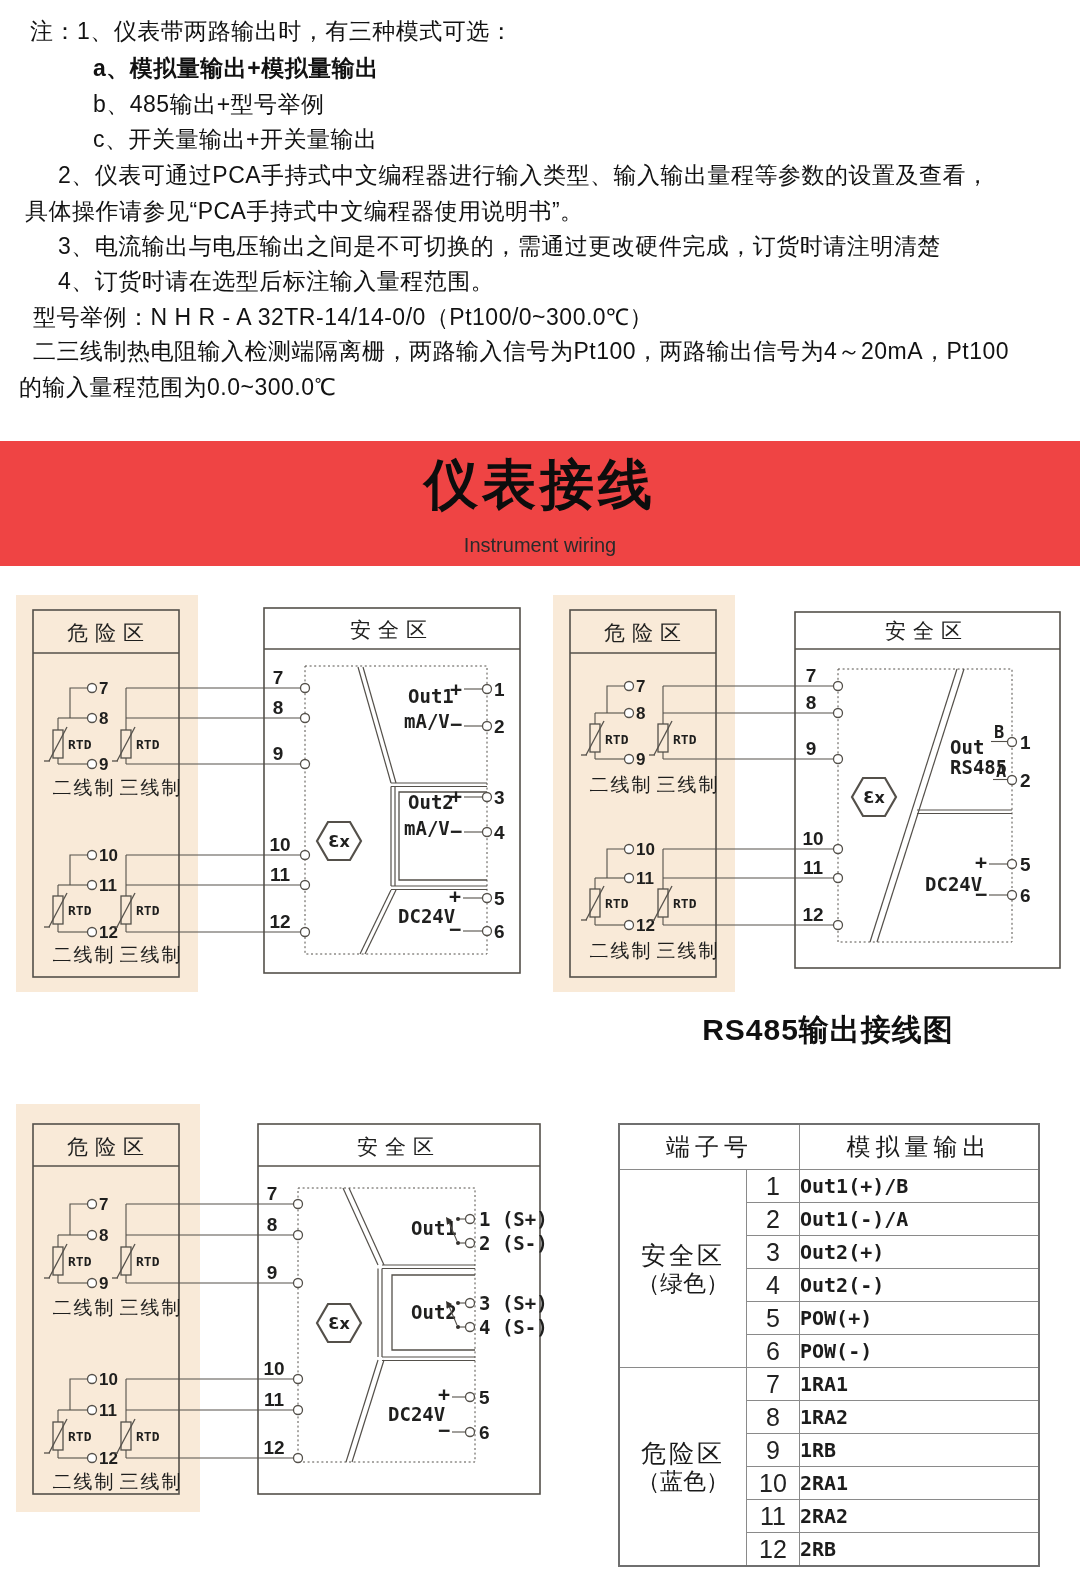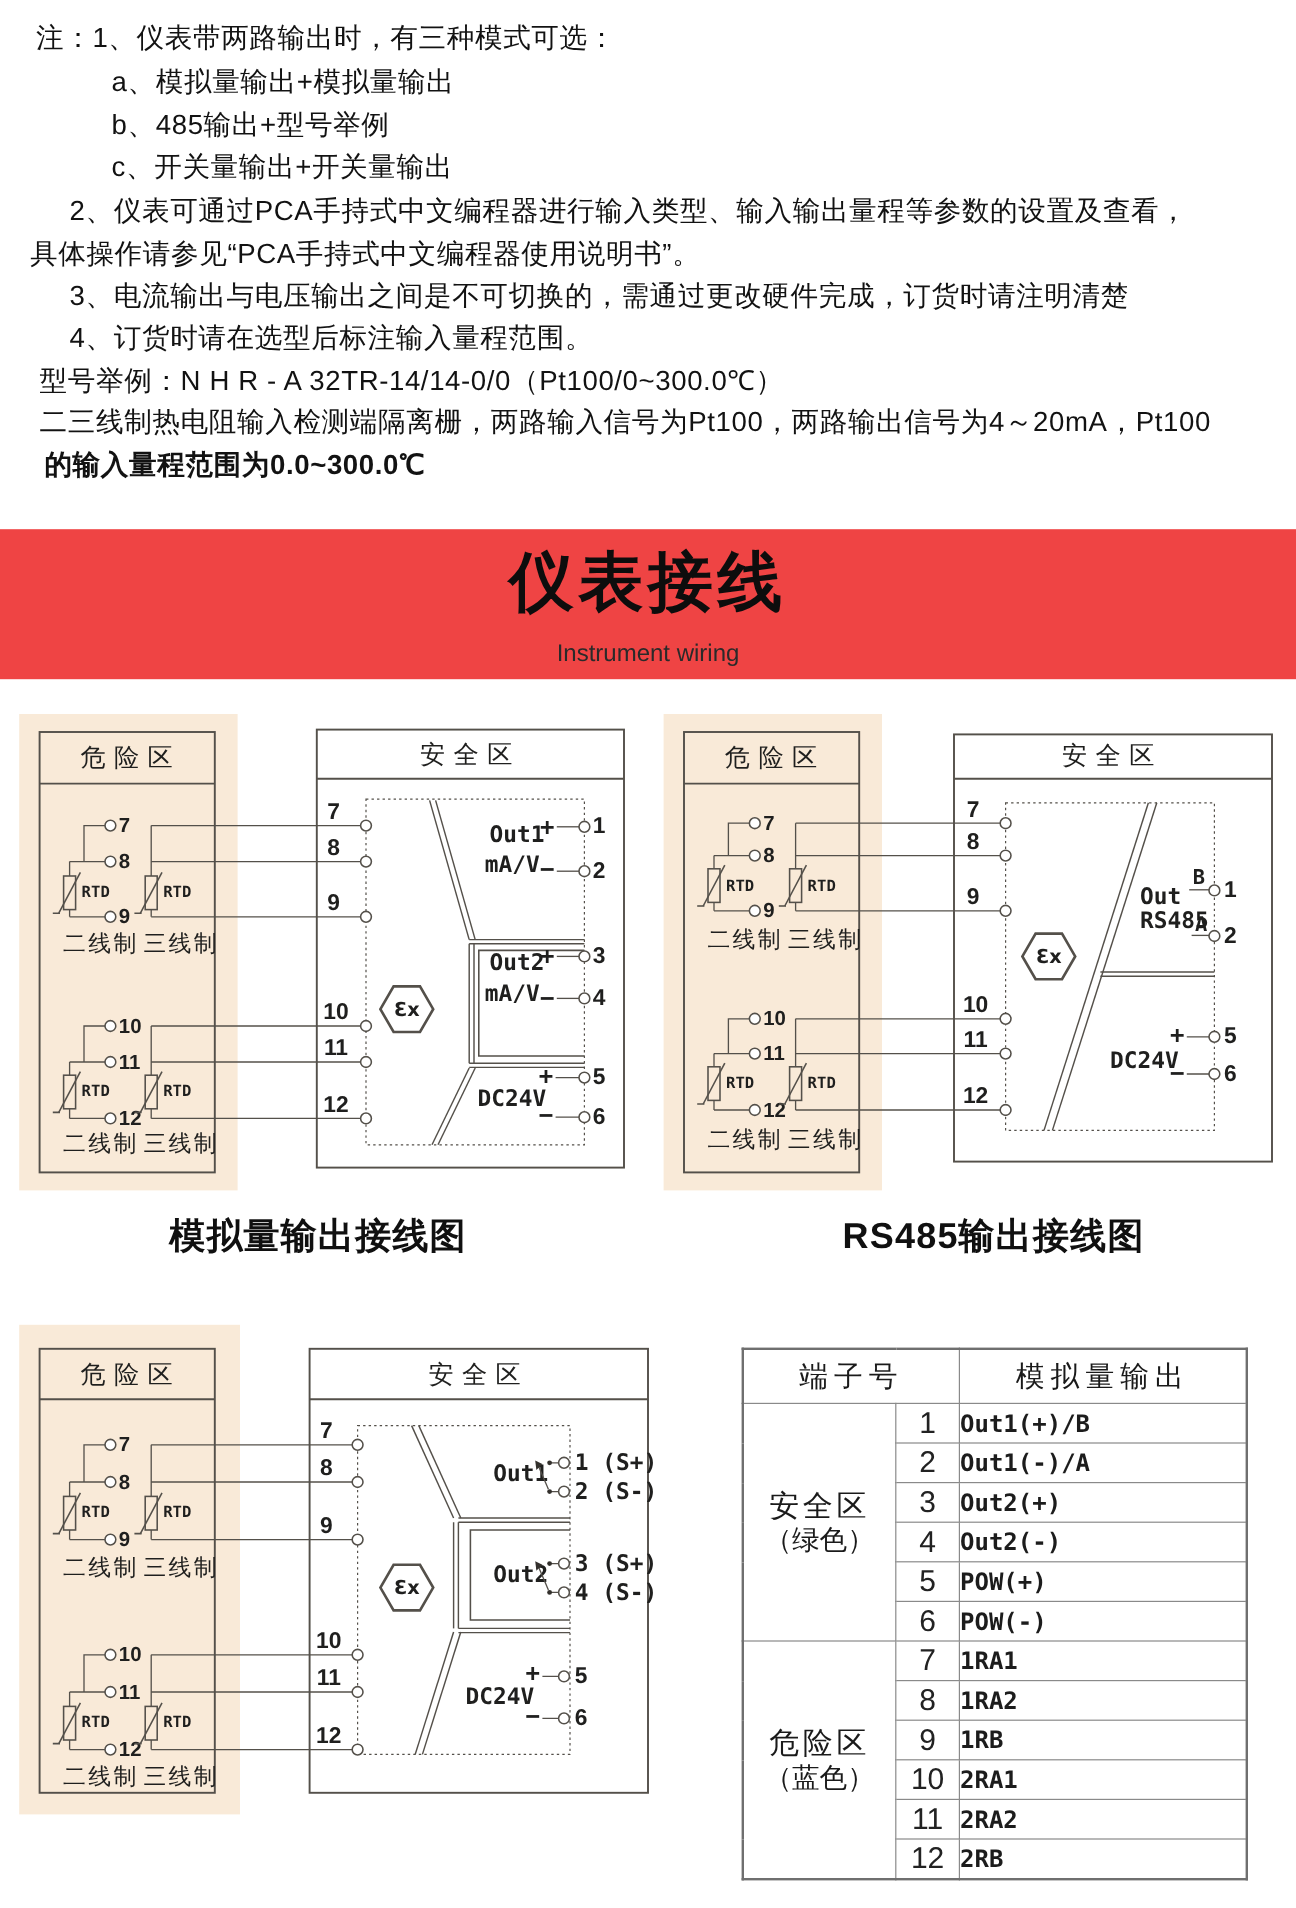--- a/index.html
+++ b/index.html
@@ -1,24 +1,24 @@
 <!DOCTYPE html>
 <html><head>
 <meta charset="utf-8">
 <style>
   html,body{margin:0;padding:0;background:#ffffff;}
   .page{position:relative;width:1080px;height:1590px;background:#ffffff;overflow:hidden;
         font-family:"Liberation Sans",sans-serif;color:#161616;}
   
   .note-line{position:absolute;white-space:nowrap;font-size:23px;font-weight:500;
              letter-spacing:0.5px;color:#121212;}
-  .n0{left:30px;top:16px;}  .n1{left:93px;top:53px;}  .n2{left:93px;top:89px;}
+  .n0{left:30px;top:16px;}  .n1{left:93px;top:53px;font-weight:bold;}  .n2{left:93px;top:89px;}
   .n3{left:93px;top:124px;} .n4{left:58px;top:160px;} .n5{left:25px;top:196px;}
   .n6{left:58px;top:231px;} .n7{left:58px;top:266px;} .n8{left:33px;top:300px;}
-  .n9{left:33px;top:336px;} .n10{left:37px;top:372px;font-weight:bold;}
+  .n9{left:33px;top:336px;} .n10{left:19px;top:372px;}
   
   .banner{position:absolute;left:0;top:441px;width:1080px;height:125px;background:#ef4444;
           text-align:center;}
   .banner-title{margin-top:8px;font-size:54px;font-weight:700;letter-spacing:4px;color:#0d0d0d;}
   .banner-sub{margin-top:12px;font-size:20px;color:#2a2a2a;}
   
   .caption{position:absolute;text-align:center;font-size:30px;font-weight:600;
            letter-spacing:1px;color:#101010;white-space:nowrap;}
   .cap1{left:55px;top:1010px;width:420px;}
   .cap2{left:618px;top:1010px;width:420px;}
@@ -493,21 +493,20 @@
         <text class="t-numL" x="471" y="307">5</text>
         <text class="t-mono" x="380" y="324">DC24V</text>
         <text class="t-sign mid" x="436" y="340">−</text>
         <line class="wire" x1="444" y1="342" x2="457.5" y2="342"></line>
         <circle class="term" cx="462" cy="342" r="4.5"></circle>
         <text class="t-numL" x="471" y="342">6</text>
       </g>
     </g>
   </svg>
 
-  <div class="caption cap1">模拟量输出接线图</div>
   <div class="caption cap2">RS485输出接线图</div>
 
   <table class="tbl">
     <tbody>
         <tr>
       <th colspan="2">端子号</th>
       <th>模拟量输出</th>
     </tr>
     <tr>
       <td class="td-zone" rowspan="6">

